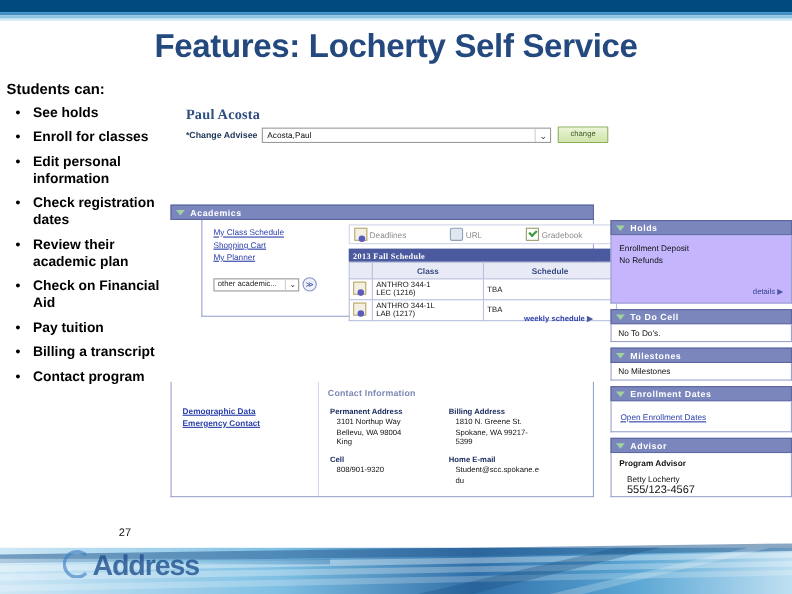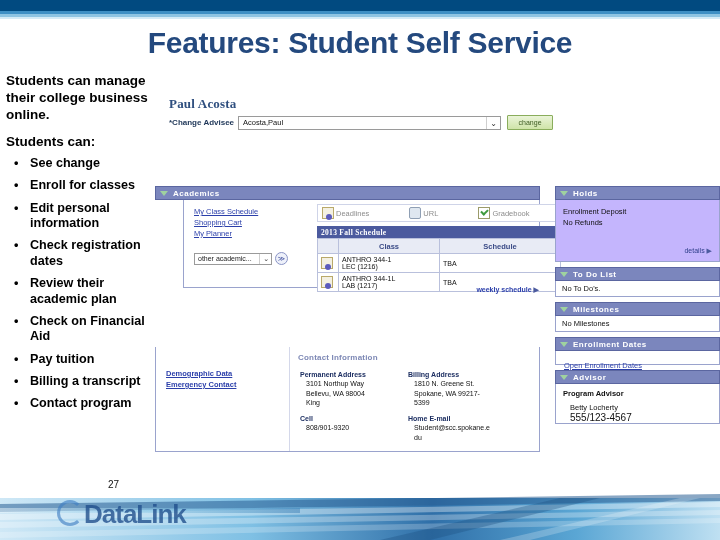--- a/index.html
+++ b/index.html
@@ -124,29 +124,29 @@
   .pi-links{position:absolute;left:10px;top:22px;font-weight:bold;}
   .ci-box{position:absolute;left:133px;top:0px;width:244px;height:105px;border-left:1px solid #d4d8ea;box-sizing:border-box;}
   .ci-title{font-size:8px;font-weight:bold;color:#7d88b5;padding:6px 0 0 8px;letter-spacing:.2px;}
   .ci-grid{display:flex;padding:8px 0 0 10px;font-size:7px;color:#111;line-height:1.35;}
   .ci-col{width:108px;}
   .ci-h{font-weight:bold;color:#1d2f62;font-size:7px;}
   .ci-v{padding-left:6px;}
   .ci-sp{height:6px;}
 
   
-  .rail{position:absolute;left:400px;top:104px;width:165px;}
+  .rail{position:absolute;left:400px;top:118px;width:165px;}
   .rail .ps-panel{position:relative;left:0;width:165px;margin-bottom:5px;}
   .rail .ps-body{background:#c4b5fd;}
   .holds-body{height:62px;position:relative;padding:6px 7px;box-sizing:border-box;}
   .holds-li{font-size:7.5px;color:#111;line-height:1.5;}
   .details{position:absolute;right:7px;bottom:6px;font-size:7px;color:#2f3f8a;}
   .details .arw{color:#4b5a9e;}
   .tiny-body{padding:3px 6px;box-sizing:border-box;font-size:7.5px;color:#111;background:#fff !important;}
-  .enr-body{height:14px;padding:10px 8px 0 8px;box-sizing:border-box;background:#fff !important;}
+  .enr-body{height:28px;padding:10px 8px 0 8px;box-sizing:border-box;background:#fff !important;}
   .adv-body{height:40px;padding:5px 7px;box-sizing:border-box;background:#fff !important;overflow:hidden;}
   .adv-h{font-size:7.5px;font-weight:bold;color:#111;}
   .adv-n{font-size:7.5px;color:#111;padding-left:7px;margin-top:5px;}
   .adv-p{font-size:10px;color:#111;padding-left:7px;}
 
   
   .footer{position:absolute;left:0;bottom:0;width:720px;height:52px;overflow:hidden;}
   .logo{
     position:absolute;left:57px;bottom:10px;font-size:26px;font-weight:bold;
     color:#1f4e8c;opacity:.78;letter-spacing:-1px;font-family:"Liberation Sans",sans-serif;
@@ -158,27 +158,26 @@
   .pagenum{position:absolute;left:108px;bottom:50px;font-size:10px;color:#111;}
 </style>
 </head>
 <body>
 
 <div class="banner"></div>
 <div class="banner-stripe1"></div>
 <div class="banner-stripe2"></div>
 <div class="banner-stripe3"></div>
 
-<div class="slide-title">Features: Student Self Service</div>
+<div class="slide-title">Features: Locherty Self Service</div>
 
 <div class="left-col">
-  <p class="lead">Students can manage their college business online.</p>
   <p class="lead2">Students can:</p>
   <ul class="bullets">
-    <li><span class="bdot">•</span><span>See change</span></li>
+    <li><span class="bdot">•</span><span>See holds</span></li>
     <li><span class="bdot">•</span><span>Enroll for classes</span></li>
     <li><span class="bdot">•</span><span>Edit personal information</span></li>
     <li><span class="bdot">•</span><span>Check registration dates</span></li>
     <li><span class="bdot">•</span><span>Review their academic plan</span></li>
     <li><span class="bdot">•</span><span>Check on Financial Aid</span></li>
     <li><span class="bdot">•</span><span>Pay tuition</span></li>
     <li><span class="bdot">•</span><span>Billing a transcript</span></li>
     <li><span class="bdot">•</span><span>Contact program</span></li>
   </ul>
 </div>
@@ -318,21 +317,21 @@
         <div class="details">
           <span>details</span>
           <span class="arw">▶</span>
         </div>
       </div>
     </div>
 
     <div class="ps-panel">
       <div class="ps-head">
         <span class="tri"></span>
-        <span>To Do List</span>
+        <span>To Do Cell</span>
       </div>
       <div class="ps-body tiny-body">No To Do's.</div>
     </div>
 
     <div class="ps-panel">
       <div class="ps-head">
         <span class="tri"></span>
         <span>Milestones</span>
       </div>
       <div class="ps-body tiny-body">No Milestones</div>
@@ -383,15 +382,15 @@
     <rect x="0" y="10" width="720" height="42" fill="url(#wg)"></rect>
     <path d="M0,16 L720,6 L720,13 L0,24 Z" fill="#2a5f93" opacity="0.55"></path>
     <path d="M0,26 L720,14 L720,19 L0,32 Z" fill="#ffffff" opacity="0.35"></path>
     <path d="M0,34 L720,22 L720,27 L0,40 Z" fill="#ffffff" opacity="0.28"></path>
     <path d="M0,44 L720,30 L720,35 L0,50 Z" fill="#ffffff" opacity="0.22"></path>
     <path d="M380,52 L560,10 L600,10 L430,52 Z" fill="#1d4f80" opacity="0.35"></path>
     <path d="M500,52 L680,10 L700,10 L530,52 Z" fill="#ffffff" opacity="0.22"></path>
     <rect x="0" y="20" width="300" height="5" fill="url(#wg2)" opacity="0.5"></rect>
   </svg>
   <div class="logo">
-    <span class="mark"></span><span>DataLink</span>
+    <span class="mark"></span><span>Address</span>
   </div>
 </div>
 
 </body></html>

